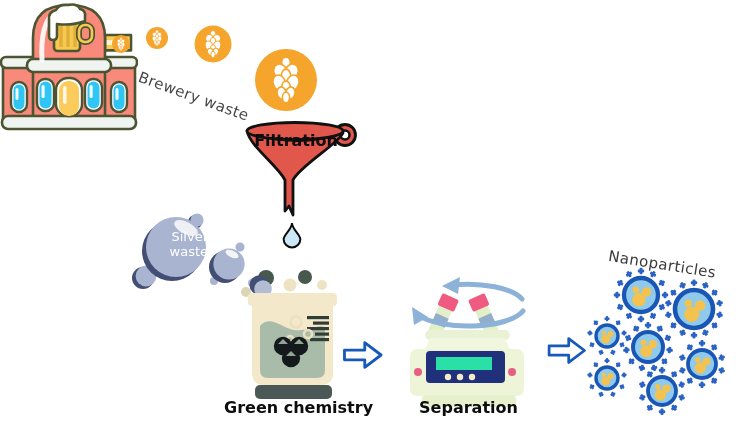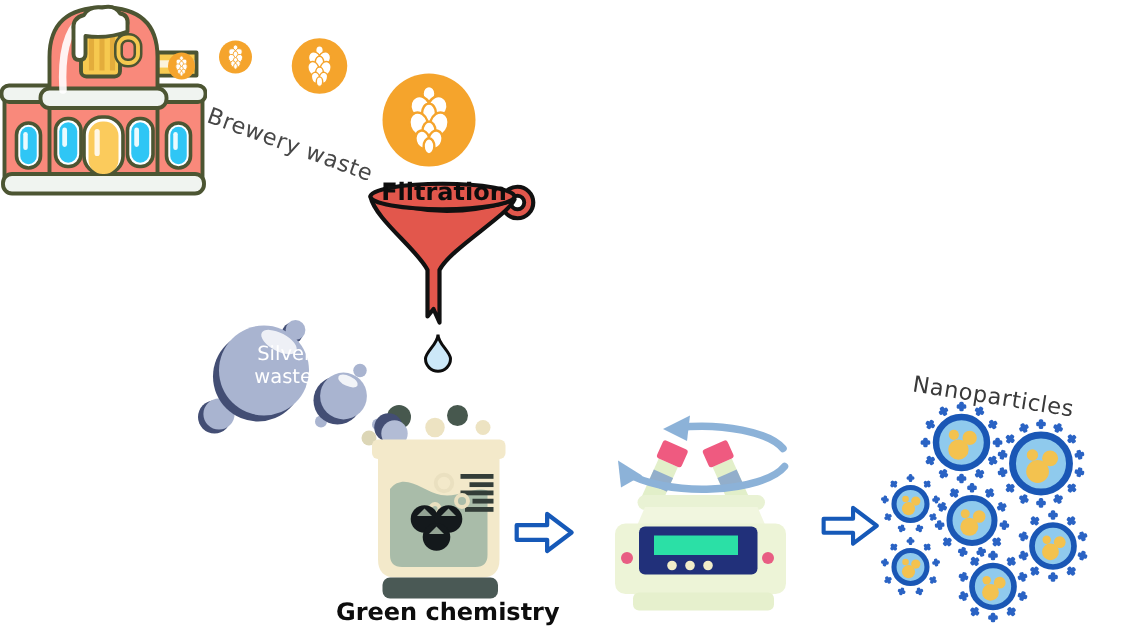--- a/index.html
+++ b/index.html
@@ -119,21 +119,21 @@
   <div class="abs" style="left:240px;top:116px">
     <svg width="119" height="106" viewBox="0 0 119 106">
       <g>
         <circle cx="105" cy="19" r="10.5" fill="#E2574C" stroke="#111111" stroke-width="2.8"></circle>
         <circle cx="105" cy="19" r="4.5" fill="#ffffff" stroke="#111111" stroke-width="2.6"></circle>
       </g>
       <path d="M7,15 C10,30 38,50 45,64 L45,95 L49,90 L53,99 L53,64 C60,50 98,28 103,17 Q55,33 7,15 Z" fill="#E2574C" stroke="#111111" stroke-width="2.8" stroke-linejoin="round"></path>
       <ellipse cx="55" cy="15" rx="48" ry="8.5" fill="#E2574C" stroke="#111111" stroke-width="2.8"></ellipse>
     </svg>
   </div>
-  <div class="abs cartoon" style="left:248px;top:118px;width:96px">Filtration</div>
+  <div class="abs cartoon" style="left:248px;top:131px;width:96px">Filtration</div>
 
   <div class="abs" style="left:282px;top:221px">
     <svg width="20" height="28" viewBox="0 0 24 32">
       <path d="M12,1.5 C12,9 2,15.5 2,21 a10 10 0 0 0 20,0 C22,15.5 12,9 12,1.5 Z" fill="#CCE8F8" stroke="#0d0d0d" stroke-width="2.4"></path>
     </svg>
   </div>
 
   <div class="abs" style="left:128px;top:204px">
     <svg width="140" height="104" viewBox="0 0 140 104">
       <circle cx="67" cy="18" r="7" fill="#434E74"></circle>
@@ -238,20 +238,21 @@
       <circle cx="18" cy="100" r="4" fill="#E85D83"></circle>
       <circle cx="112" cy="100" r="4" fill="#E85D83"></circle>
       <rect x="22" y="123" width="94" height="12" rx="4" fill="#E6F0CD"></rect>
 
       <g>
         <path d="M123,39 A57 21 0 0 1 18,43" fill="none" stroke="#8CB2D8" stroke-width="5" stroke-linecap="round"></path>
         <polygon points="12,35 28,45 14,53" fill="#8CB2D8"></polygon>
       </g>
     </svg>
   </div>
+  <div class="abs cartoon" style="left:406px;top:398px;width:125px">Separation</div>
 
   <div class="abs" style="left:543px;top:336px">
     <svg width="48" height="29" viewBox="0 0 46 34">
       <path d="M2,11.5 L25,11.5 L25,3 L43.5,17 L25,31 L25,22.5 L2,22.5 Z" fill="#ffffff" stroke="#1659B8" stroke-width="3.2" stroke-linejoin="round"></path>
     </svg>
   </div>
 
   <svg class="abs" style="left:0;top:0" width="754" height="424" viewBox="0 0 754 424">
       <g>
         <g transform="translate(641,270.96) rotate(-90)" fill="#2A63C4">

